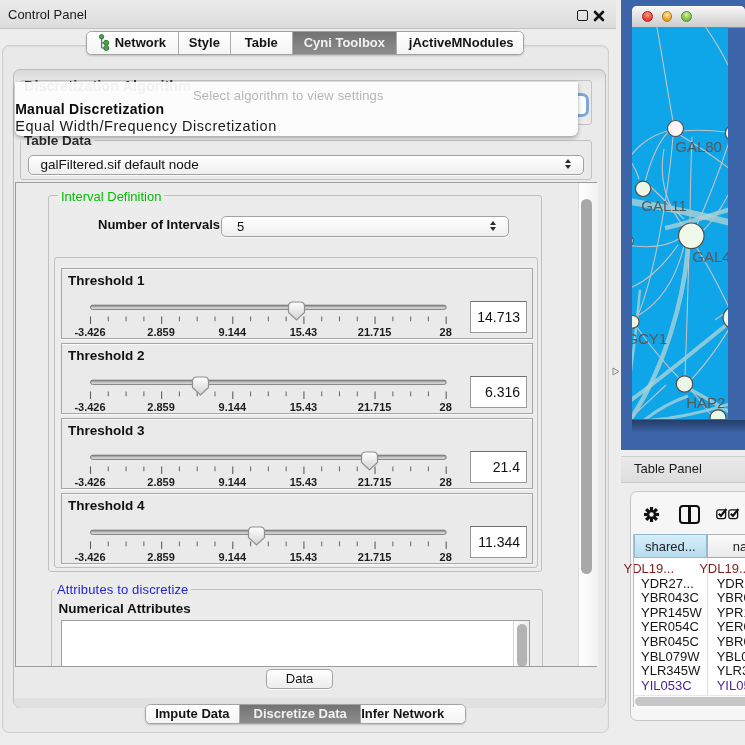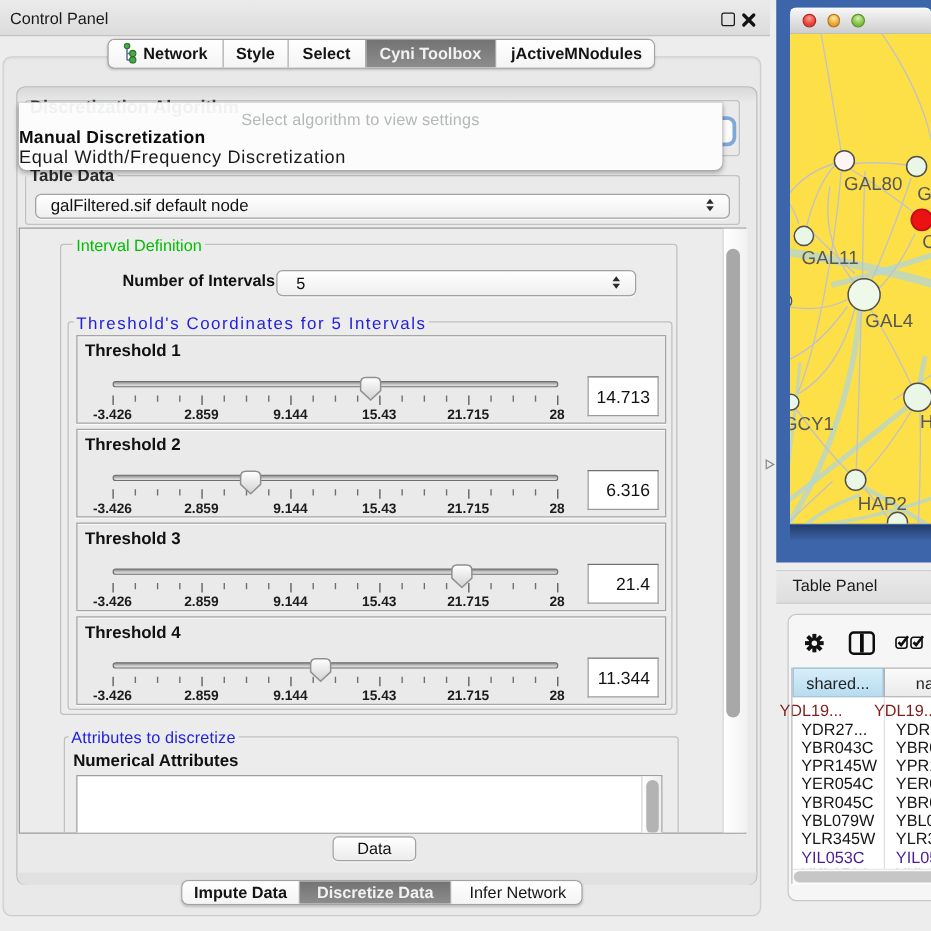--- a/index.html
+++ b/index.html
@@ -10,21 +10,21 @@
     <div style="position:absolute;left:2px;top:45px;width:605px;height:686px;background:#e9e9e9;border:1px solid #cfcfcf;border-radius:7px;box-shadow:inset 0 1px 2px rgba(0,0,0,.06)"></div>
     <div style="position:absolute;left:13px;top:69px;width:593px;height:639px;box-sizing:border-box;background:linear-gradient(#d8d8d8,#eaeaea 12px);border:1px solid #bdbdbd;border-radius:7px"></div>
     <div style="position:absolute;left:86px;top:31px;width:438.3px;height:23.5px;box-sizing:border-box;background:#fff;border:1px solid #a2a2a2;border-radius:5.5px;box-shadow:0 1px 2px rgba(0,0,0,.18);overflow:hidden">
       <div style="position:absolute;left:0px;top:0;width:90.7px;height:21.5px;box-sizing:border-box;background:linear-gradient(#ffffff,#f4f4f4);color:#141414;text-align:center;line-height:21.5px;font-size:13px;font-weight:600;white-space:nowrap"><svg width="11" height="17" viewBox="0 0 11 17" style="vertical-align:-4px;margin-right:5px">
           <path d="M2.6,3 L2.6,14.2 M2.6,8.8 L6.8,8.8 M2.6,14 L6.8,14" stroke="#5f6f8f" stroke-width="1.2" fill="none"></path>
           <circle cx="2.6" cy="2.8" r="2.2" fill="#4aa84a" stroke="#2c6e2c" stroke-width="0.9"></circle>
           <circle cx="7.2" cy="8.8" r="2.5" fill="#4aa84a" stroke="#2c6e2c" stroke-width="0.9"></circle>
           <circle cx="7.2" cy="14" r="2.5" fill="#4aa84a" stroke="#2c6e2c" stroke-width="0.9"></circle>
         </svg>Network</div>
       <div style="position:absolute;left:90.7px;top:0;width:52.3px;height:21.5px;box-sizing:border-box;background:linear-gradient(#ffffff,#f4f4f4);color:#141414;border-left:1px solid #ababab;text-align:center;line-height:21.5px;font-size:13px;font-weight:600;white-space:nowrap">Style</div>
-      <div style="position:absolute;left:143.0px;top:0;width:61.5px;height:21.5px;box-sizing:border-box;background:linear-gradient(#ffffff,#f4f4f4);color:#141414;border-left:1px solid #ababab;text-align:center;line-height:21.5px;font-size:13px;font-weight:600;white-space:nowrap">Select</div>
+      <div style="position:absolute;left:143.0px;top:0;width:61.5px;height:21.5px;box-sizing:border-box;background:linear-gradient(#ffffff,#f4f4f4);color:#141414;border-left:1px solid #ababab;text-align:center;line-height:21.5px;font-size:13px;font-weight:600;white-space:nowrap">Table</div>
       <div style="position:absolute;left:204.5px;top:0;width:104.7px;height:21.5px;box-sizing:border-box;background:linear-gradient(#737373,#8d8d8d);color:#f2f2f2;border-left:1px solid #ababab;text-align:center;line-height:21.5px;font-size:13px;font-weight:600;white-space:nowrap">Cyni Toolbox</div>
       <div style="position:absolute;left:309.2px;top:0;width:129.1px;height:21.5px;box-sizing:border-box;background:linear-gradient(#ffffff,#f4f4f4);color:#141414;border-left:1px solid #ababab;text-align:center;line-height:21.5px;font-size:13px;font-weight:600;white-space:nowrap">jActiveMNodules</div>
     </div>
     <div style="position:absolute;left:20px;top:80px;width:572.3px;height:44.7px;box-sizing:border-box;border:1px solid #c2c2c2;border-radius:3px"></div>
     <div style="position:absolute;left:566px;top:92.5px;width:23px;height:24.5px;box-sizing:border-box;border:3px solid #7fa8d9;border-radius:7px;background:#fdfdfd"></div>
     <div style="position:absolute;left:20px;top:140px;width:572.3px;height:39.5px;box-sizing:border-box;border:1px solid #c2c2c2;border-radius:3px"></div>
     <div style="position:absolute;left:21px;top:133px;font-size:13.5px;font-weight:700;color:#2b2b2b;background:#e9e9e9;padding:0 3px">Table Data</div>
     <div style="position:absolute;left:27.5px;top:154.5px;width:556px;height:20.5px;box-sizing:border-box;background:linear-gradient(#ffffff,#efefef);border:1px solid #a2a2a2;border-radius:5px;box-shadow:0 1px 0 rgba(255,255,255,.7)">
       <div style="position:absolute;left:12px;top:0;line-height:18.5px;font-size:13.5px;color:#111;white-space:nowrap">galFiltered.sif default node</div>
       <div style="position:absolute;right:9px;top:3.2px;width:9px;height:14px">
@@ -32,21 +32,21 @@
         <div style="width:0;height:0;border-left:3.6px solid transparent;border-right:3.6px solid transparent;border-top:4.6px solid #2a2a2a"></div>
       </div>
     </div>
     <div style="position:absolute;left:15px;top:182px;width:582px;height:485px;box-sizing:border-box;border:1px solid #9d9d9d;background:#ececec;overflow:hidden">
       <div style="position:absolute;left:-15px;top:-182px;width:745px;height:745px"><div style="position:absolute;left:47px;top:194px;width:494.3px;height:377px;box-sizing:border-box;border:1px solid #c0c0c0;border-radius:3px"></div><div style="position:absolute;left:57px;top:187.5px;font-size:13px;color:#00BE00;background:#ececec;padding:0 3px">Interval Definition</div><div style="position:absolute;left:97px;top:215.5px;font-size:13px;font-weight:700;color:#111">Number of Intervals</div><div style="position:absolute;left:220px;top:215px;width:288px;height:21px;box-sizing:border-box;background:linear-gradient(#ffffff,#efefef);border:1px solid #a2a2a2;border-radius:5px;box-shadow:0 1px 0 rgba(255,255,255,.7)">
           <div style="position:absolute;left:15px;top:0;line-height:19px;font-size:13px;color:#111;white-space:nowrap">5</div>
           <div style="position:absolute;right:9px;top:3.5px;width:9px;height:14px">
             <div style="width:0;height:0;border-left:3.6px solid transparent;border-right:3.6px solid transparent;border-bottom:4.6px solid #2a2a2a;margin-bottom:2.6px"></div>
             <div style="width:0;height:0;border-left:3.6px solid transparent;border-right:3.6px solid transparent;border-top:4.6px solid #2a2a2a"></div>
           </div>
-        </div><div style="position:absolute;left:53px;top:256px;width:484.1px;height:311px;box-sizing:border-box;border:1px solid #c0c0c0;border-radius:3px"></div><div style="position:absolute;left:58px;top:249.5px;font-size:13.5px;letter-spacing:1.25px;color:#2222dd;background:#ececec;padding:0 2px">Threshold's Coordinates for 5 Intervals</div><svg width="0" height="0">
+        </div><div style="position:absolute;left:53px;top:256px;width:484.1px;height:311px;box-sizing:border-box;border:1px solid #c0c0c0;border-radius:3px"></div><svg width="0" height="0">
           <defs>
             <linearGradient id="thumbg" x1="0" y1="0" x2="0" y2="1">
               <stop offset="0" stop-color="#ffffff"></stop>
               <stop offset="1" stop-color="#d2d2d2"></stop>
             </linearGradient>
             <linearGradient id="trackg" x1="0" y1="0" x2="0" y2="1">
               <stop offset="0" stop-color="#7d7d7d"></stop>
               <stop offset="0.5" stop-color="#c2c2c2"></stop>
               <stop offset="1" stop-color="#efefef"></stop>
             </linearGradient>
@@ -152,38 +152,38 @@
           <div style="position:absolute;right:2.5px;top:3px;width:9.5px;height:43px;background:#b3b3b3;border-radius:5px"></div>
         </div></div>
     </div>
     <div style="position:absolute;left:578px;top:183px;width:18.5px;height:483px;background:linear-gradient(to right,#ffffff,#f1f1f1);border-left:1px solid #d8d8d8"></div>
     <div style="position:absolute;left:581px;top:199px;width:10.5px;height:375px;background:#a8a8a8;border-radius:5.5px"></div>
     <div style="position:absolute;left:266.3px;top:668.5px;width:66.5px;height:20px;box-sizing:border-box;background:linear-gradient(#ffffff,#ececec);border:1px solid #a3a3a3;border-radius:4.5px;text-align:center;line-height:18px;font-size:13px;color:#111;box-shadow:0 1px 0 rgba(255,255,255,.8)">Data</div>
     <div style="position:absolute;left:14px;top:698px;width:591px;height:9.5px;background:#e1e1e1;border-radius:0 0 7px 7px"></div>
     <div style="position:absolute;left:144.6px;top:703.7px;width:321.8px;height:20.5px;box-sizing:border-box;background:#fff;border:1px solid #a2a2a2;border-radius:5.5px;box-shadow:0 1px 2px rgba(0,0,0,.18);overflow:hidden">
       <div style="position:absolute;left:0px;top:0;width:93.6px;height:18.5px;box-sizing:border-box;background:linear-gradient(#ffffff,#f4f4f4);color:#141414;text-align:center;line-height:18.5px;font-size:13px;font-weight:600;white-space:nowrap">Impute Data</div>
       <div style="position:absolute;left:93.6px;top:0;width:121px;height:18.5px;box-sizing:border-box;background:linear-gradient(#737373,#8d8d8d);color:#f2f2f2;border-left:1px solid #ababab;text-align:center;line-height:18.5px;font-size:13px;font-weight:600;white-space:nowrap">Discretize Data</div>
-      <div style="position:absolute;left:214.6px;top:0;width:107.2px;height:18.5px;box-sizing:border-box;background:linear-gradient(#ffffff,#f4f4f4);color:#141414;border-left:1px solid #ababab;text-align:center;line-height:18.5px;font-size:13px;font-weight:400;white-space:nowrap">Infer Network</div>
+      <div style="position:absolute;left:214.6px;top:0;width:107.2px;height:18.5px;box-sizing:border-box;background:linear-gradient(#ffffff,#f4f4f4);color:#141414;border-left:1px solid #ababab;text-align:left;line-height:18.5px;font-size:13px;font-weight:700;white-space:nowrap">Infer Network</div>
     </div>
     <div style="position:absolute;left:24px;top:78px;font-size:14.5px;font-weight:700;color:#3a3a3a;white-space:nowrap">Discretization Algorithm</div>
     <div style="position:absolute;left:14.8px;top:81.5px;width:563.2px;height:54px;background:#fcfcfc;border-radius:0 0 6px 6px;box-shadow:0 2px 4px rgba(0,0,0,.3),0 0 1px rgba(0,0,0,.2);overflow:hidden">
       <div style="position:absolute;left:9.2px;top:-3.5px;font-size:14.5px;font-weight:700;color:#f0f2f2;white-space:nowrap">Discretization Algorithm</div>
       <div style="position:absolute;left:178.2px;top:6px;font-size:13px;font-weight:400;letter-spacing:0.15px;color:#b4b8b8;white-space:nowrap">Select algorithm to view settings</div>
       <div style="position:absolute;left:0.4px;top:19.5px;font-size:14px;font-weight:700;letter-spacing:0.25px;color:#0c0c0c;white-space:nowrap">Manual Discretization</div>
       <div style="position:absolute;left:0.4px;top:36px;font-size:14.5px;letter-spacing:0.55px;color:#1a1a1a;white-space:nowrap">Equal Width/Frequency Discretization</div>
     </div>
     <svg style="position:absolute;left:612px;top:367px" width="8" height="9" viewBox="0 0 8 9">
       <path d="M1,8 L1,1 L7,4.5 Z" fill="none" stroke="#8a8a8a" stroke-width="1"></path>
     </svg>
     <div style="position:absolute;left:620.8px;top:0;width:124.2px;height:449.6px;background:#3d65a9"></div>
     <div style="position:absolute;left:631.7px;top:6.4px;width:113.3px;height:20.8px;background:linear-gradient(#f8f8f8,#cccccc);border-radius:5px 5px 0 0;border-bottom:1px solid #8e8e8e;box-shadow:inset 0 1px 0 #fdfdfd"></div>
     <div style="position:absolute;left:641.9px;top:11.4px;width:10.8px;height:10.8px;border-radius:50%;background:radial-gradient(circle at 50% 30%,#ff9a90,#e8443a 60%,#d03028);border:1px solid #ad2a22;box-sizing:border-box"></div>
     <div style="position:absolute;left:661.6px;top:11.4px;width:10.8px;height:10.8px;border-radius:50%;background:radial-gradient(circle at 50% 30%,#ffe9a8,#eca735 60%,#d68f22);border:1px solid #b07a1e;box-sizing:border-box"></div>
     <div style="position:absolute;left:680.8000000000001px;top:11.4px;width:10.8px;height:10.8px;border-radius:50%;background:radial-gradient(circle at 50% 30%,#d6f0b0,#84c244 60%,#6aa833);border:1px solid #5a8f2a;box-sizing:border-box"></div>
-    <div style="position:absolute;left:631.7px;top:27.2px;width:114px;height:392.3px;background:#fde047;overflow:hidden">
+    <div style="position:absolute;left:631.7px;top:27.2px;width:96px;height:392.3px;background:#0ea5e9;overflow:hidden">
       <svg style="position:absolute;left:0;top:0;width:113.3px;height:392.3px" viewBox="0 0 113.3 392.3">
         <path d="M -12,173 C 28,179 68,187 118,201" fill="none" stroke="#b2d5d6" stroke-width="6.5" opacity="0.75"></path>
         <path d="M 33,201 C 63,195 93,183 118,176" fill="none" stroke="#b2d5d6" stroke-width="4.5" opacity="0.75"></path>
         <path d="M 56,220 C 52,273 32,343 -2,393" fill="none" stroke="#b2d5d6" stroke-width="4.5" opacity="0.75"></path>
         <path d="M 8,263 C 4,303 0,343 -6,378" fill="none" stroke="#b2d5d6" stroke-width="2.5" opacity="0.75"></path>
         <path d="M -8,378 C 32,350 76,312 102,292" fill="none" stroke="#b2d5d6" stroke-width="4" opacity="0.75"></path>
         <path d="M 108,258 C 105,273 103,283 102,291" fill="none" stroke="#b2d5d6" stroke-width="4" opacity="0.75"></path>
         <path d="M 54,360 C 80,374 101,387 118,398" fill="none" stroke="#b2d5d6" stroke-width="3.5" opacity="0.75"></path>
         <path d="M 2,402 C 20,385 36,376 56,369" fill="none" stroke="#b2d5d6" stroke-width="3" opacity="0.75"></path>
         <path d="M -10,394 C 30,396 80,384 118,370" fill="none" stroke="#b2d5d6" stroke-width="3" opacity="0.75"></path>

